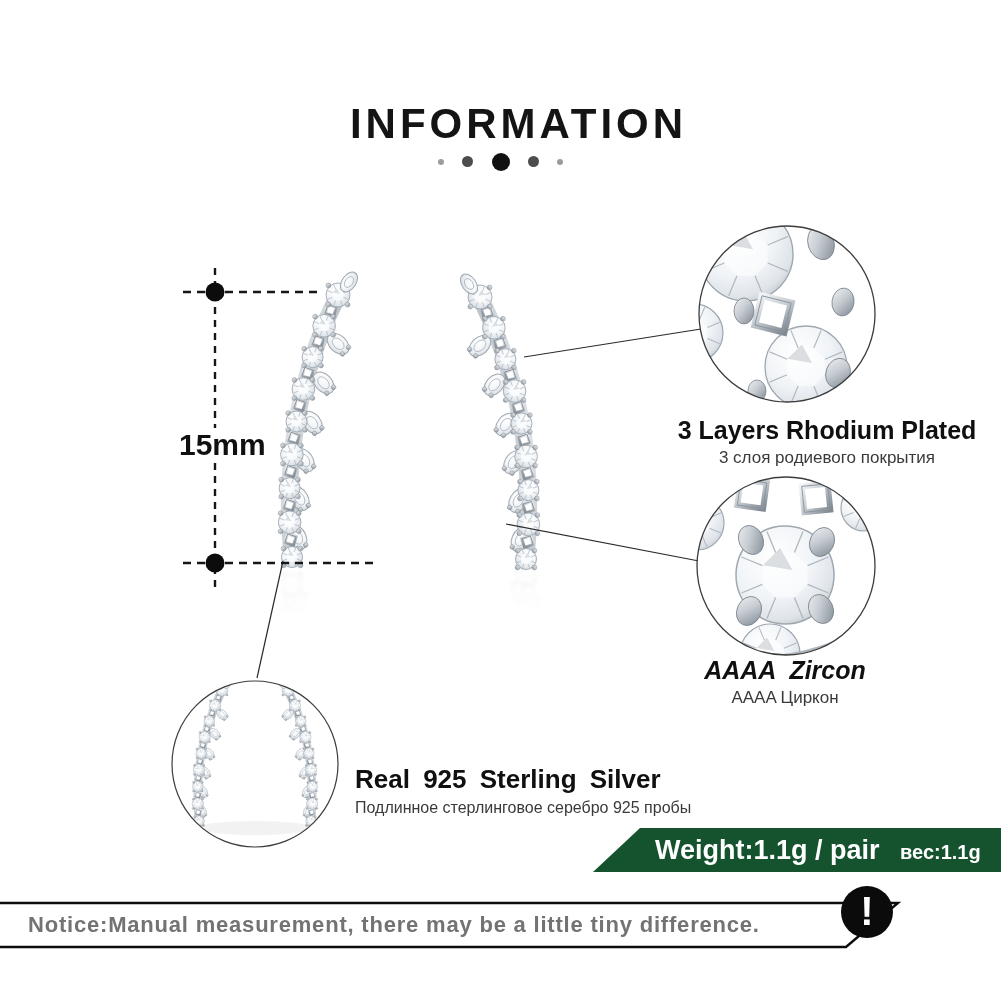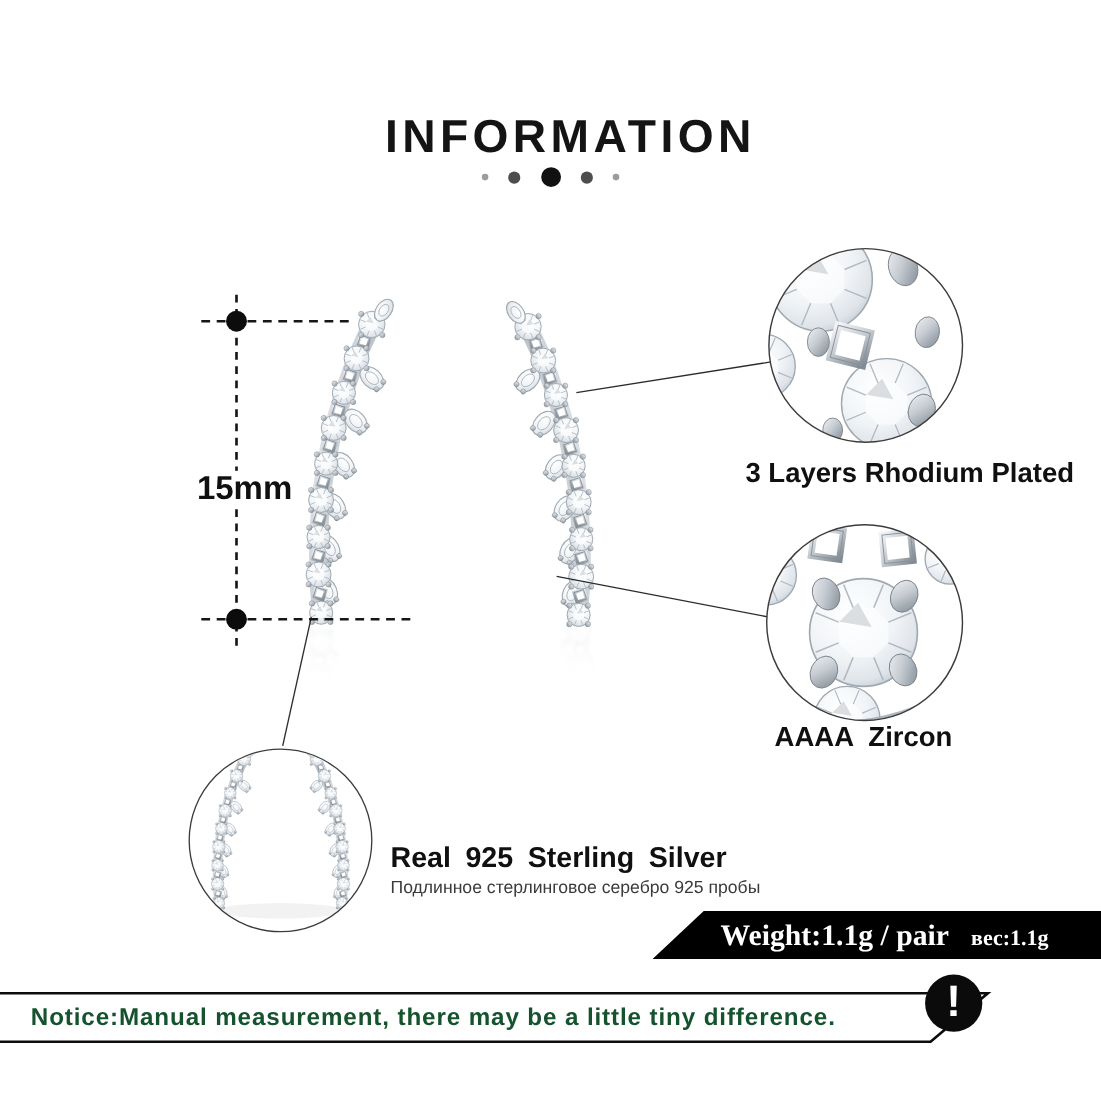--- a/index.html
+++ b/index.html
@@ -16,33 +16,33 @@
   .d-l{width:18px;height:18px;background:#111;}
   
   .measure{left:176px;top:428px;font-size:30px;font-weight:bold;color:#101010;
            background:#fff;padding:0 3px;}
   
   .feat{text-align:center;}
   .feat .ft{font-size:25px;font-weight:bold;color:#101010;line-height:1.15;}
   .feat .fs{font-size:17px;color:#3a3a3a;margin-top:3px;line-height:1.2;}
   .f-rhodium{left:672px;top:402px;width:310px;margin-top:14px;}
   .f-zircon{left:635px;top:656px;width:300px;}
-  .f-zircon .ft{word-spacing:7px;}
+  .f-zircon .ft{word-spacing:7px;font-style:italic;}
   .f-silver{left:355px;top:733px;width:370px;text-align:left;}
   .f-silver .ft{font-size:26px;word-spacing:6px;margin-top:32px;}
   .f-silver .fs{font-size:16px;}
   
-  .banner{left:593px;top:828px;width:408px;height:44px;background:#000000;
+  .banner{left:593px;top:828px;width:408px;height:44px;background:#14532d;
           clip-path:polygon(47px 0%,100% 0%,100% 100%,0% 100%);
-          color:#fff;line-height:44px;padding-left:62px;box-sizing:border-box;white-space:nowrap;font-family:Liberation Serif, serif;}
+          color:#fff;line-height:44px;padding-left:62px;box-sizing:border-box;white-space:nowrap;}
   .banner .b-en{font-size:27px;font-weight:bold;}
   .banner .b-ru{font-size:20px;font-weight:bold;margin-left:16px;}
   
   .notice-text{left:28px;top:903px;height:28px;line-height:44px;font-size:22px;
-               font-weight:bold;letter-spacing:0.8px;color:#14532d;white-space:nowrap;}
+               font-weight:bold;letter-spacing:0.8px;color:#737373;white-space:nowrap;}
   .exc{left:841px;top:886px;width:52px;height:52px;border-radius:50%;background:#0b0b0b;
        color:#fff;font-size:40px;font-weight:bold;text-align:center;line-height:50px;}
   svg.art{left:0;top:0;}
 </style>
 </head>
 <body>
 
 <div class="page">
 
   <svg class="abs art" id="artSvg" width="1001" height="1001" viewBox="0 0 1001 1001">
@@ -1069,23 +1069,25 @@
     <span class="d-m"></span>
     <span class="d-l"></span>
     <span class="d-m"></span>
     <span class="d-s"></span>
   </div>
 
   <div class="abs measure">15mm</div>
 
   <div class="abs feat f-rhodium">
     <div class="ft">3 Layers Rhodium Plated</div>
+    <div class="fs">3 слоя родиевого покрытия</div>
   </div>
   <div class="abs feat f-zircon">
     <div class="ft">AAAA Zircon</div>
+    <div class="fs">AAAA Циркон</div>
   </div>
   <div class="abs feat f-silver">
     <div class="ft">Real 925 Sterling Silver</div>
     <div class="fs">Подлинное стерлинговое серебро 925 пробы</div>
   </div>
 
   <div class="abs banner">
     <span class="b-en">Weight:1.1g / pair</span>
     <span class="b-ru">вес:1.1g</span>
   </div>

